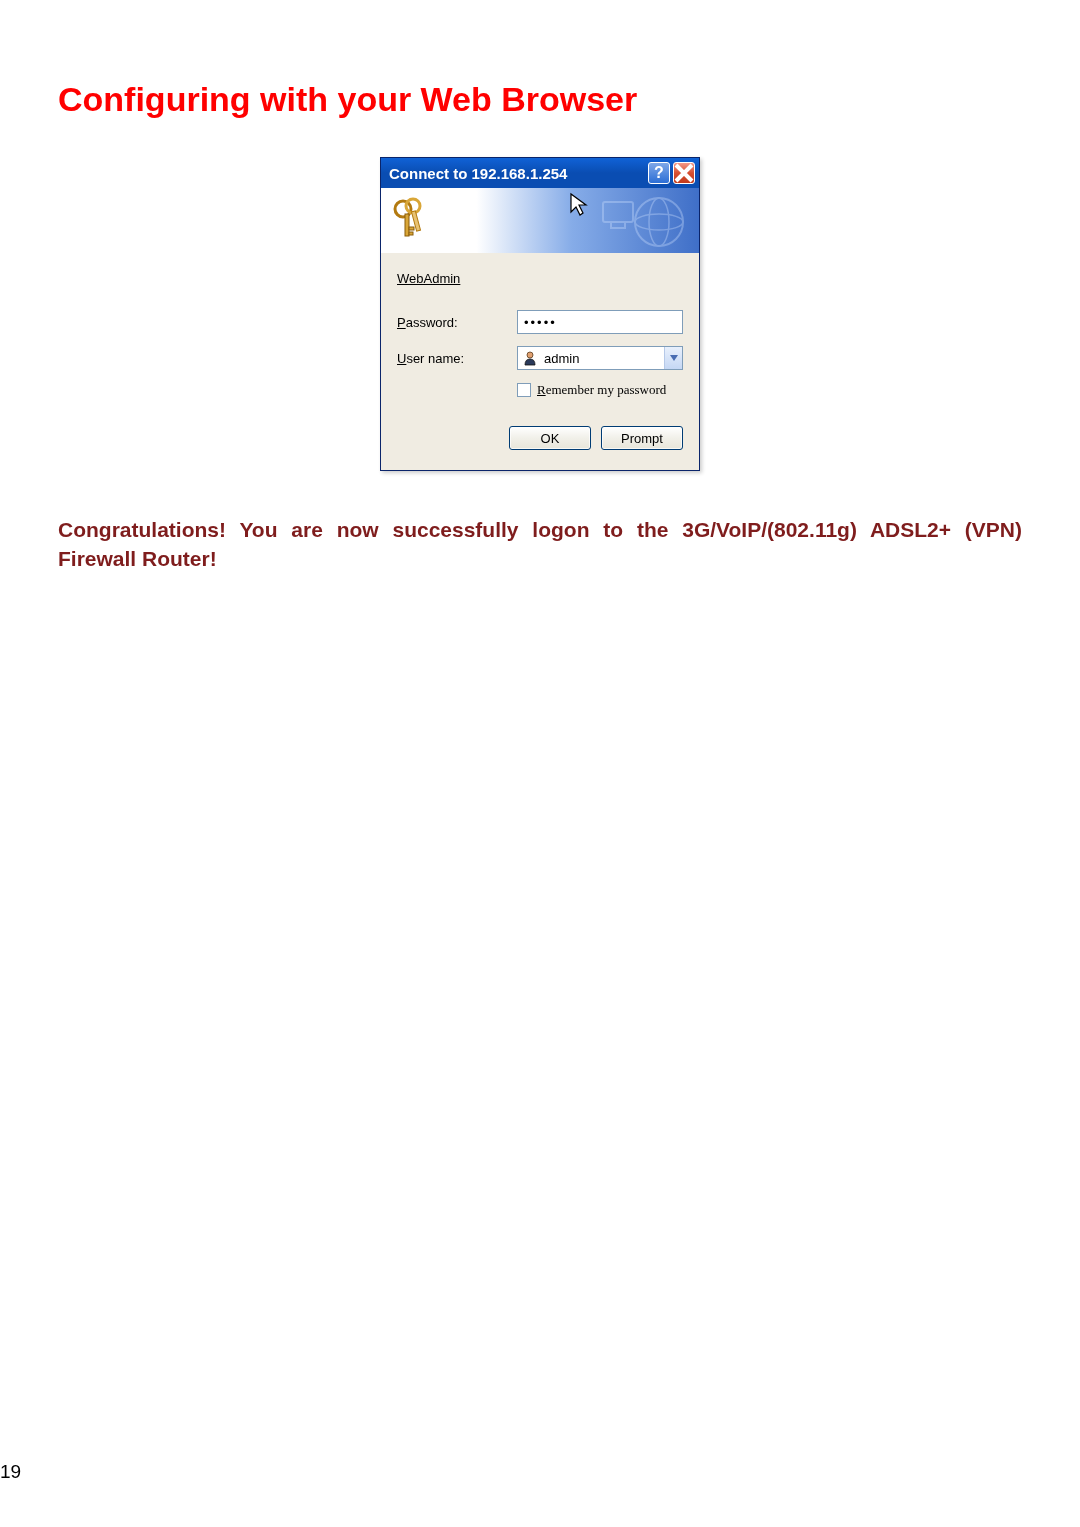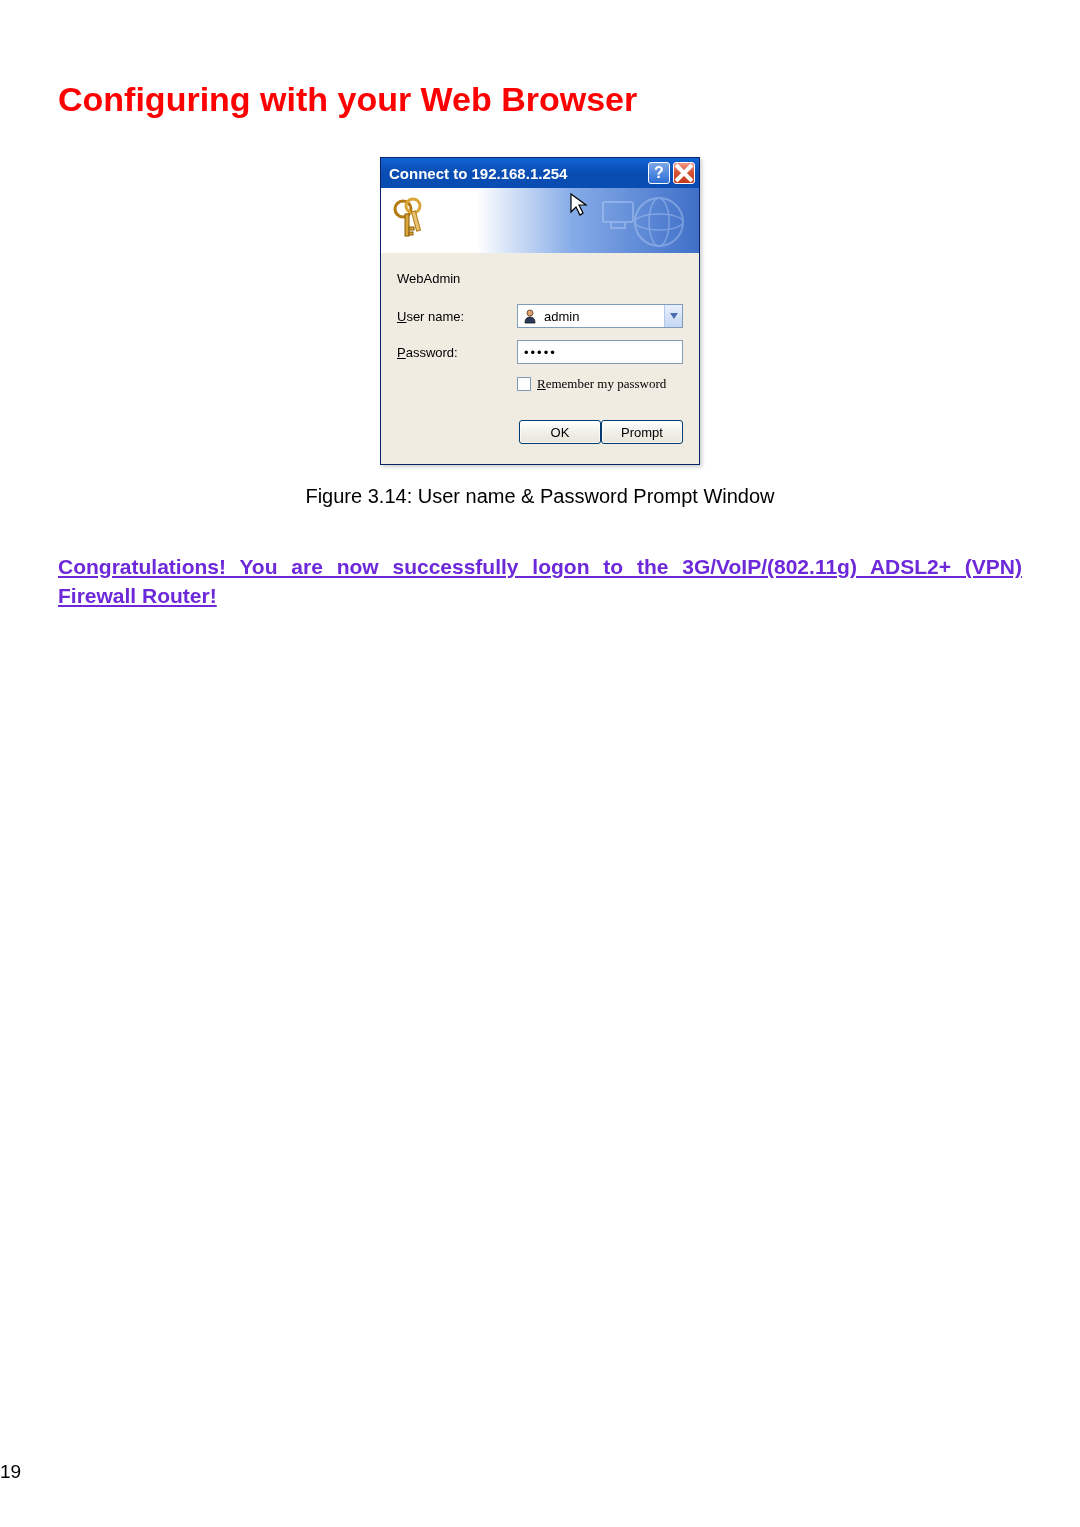--- a/index.html
+++ b/index.html
@@ -107,21 +107,22 @@
   }
   .cursor svg { width: 20px; height: 26px; }
   .dialog-body {
     background: #F0ECE2;
     padding: 18px 16px 16px 16px;
   }
   .realm {
     font-size: 13px;
     font-family: Tahoma, sans-serif;
     color: #000;
-    margin-bottom: 18px;
+    margin-bottom: 24px;
+    text-decoration: underline;
   }
   .form-row {
     display: flex;
     align-items: center;
     margin-bottom: 12px;
   }
   .form-label {
     width: 120px;
     font-size: 13px;
     font-family: Tahoma, sans-serif;
@@ -186,20 +187,21 @@
     margin-right: 6px;
   }
   .check-label {
     font-size: 13px;
     font-family: Liberation Serif, serif;
   }
   .check-label .uline { text-decoration: underline; }
   .button-row {
     display: flex;
     justify-content: flex-end;
+    gap: 10px;
     padding-bottom: 4px;
   }
   .xp-button {
     min-width: 82px;
     height: 24px;
     background: linear-gradient(to bottom, #ffffff 0%, #f1f0e9 50%, #e8e6da 100%);
     border: 1px solid #003C74;
     border-radius: 3px;
     font-size: 13px;
     font-family: Tahoma, sans-serif;
@@ -211,24 +213,23 @@
   .figure-caption {
     font-size: 20px;
     color: #000;
     margin-top: 20px;
     text-align: center;
   }
   p.congrats {
     margin-top: 44px;
     font-size: 21px;
     font-weight: bold;
-    color: #6d28d9;
+    color: #7f1d1d;
     text-align: justify;
     line-height: 1.4;
-    text-decoration: underline;
   }
   .page-number {
     position: absolute;
     bottom: 44px;
     left: 0;
     width: 100%;
     font-size: 19px;
     color: #000;
   }
 </style>
@@ -276,55 +277,54 @@
         </div>
         <div class="cursor">
           <svg viewBox="0 0 20 26">
             <path d="M2 2 L2 20 L7 15 L11 23 L14 21 L10 13 L17 13 Z" fill="#fff" stroke="#000" stroke-width="1.2"></path>
           </svg>
         </div>
       </div>
       
       <div class="dialog-body">
         <div class="realm">WebAdmin</div>
+
+        <div class="form-row">
+          <div class="form-label"><span class="uline">P</span><span>assword:</span></div>
+          <div class="password-input">•••••</div>
+        </div>
 
         <div class="form-row">
           <div class="form-label"><span class="uline">U</span><span>ser name:</span></div>
           <div class="combo">
             <span class="user-icon">
               <svg viewBox="0 0 16 16">
                 <circle cx="8" cy="5" r="3" fill="#e0a070" stroke="#5a3a1a" stroke-width="0.8"></circle>
                 <path d="M3 15 Q3 9 8 9 Q13 9 13 15 Z" fill="#2a3a5a" stroke="#111" stroke-width="0.8"></path>
               </svg>
             </span>
             <span class="combo-text">admin</span>
             <div class="combo-arrow">
               <svg viewBox="0 0 8 6">
                   <path d="M0 0 L8 0 L4 6 Z" fill="#4a6db2"></path>
                 </svg>
             </div>
           </div>
         </div>
 
-        <div class="form-row">
-          <div class="form-label"><span class="uline">P</span><span>assword:</span></div>
-          <div class="password-input">•••••</div>
-        </div>
-
         <div class="check-row">
           <div class="checkbox"></div>
           <div class="check-label"><span class="uline">R</span><span>emember my password</span></div>
         </div>
 
         <div class="button-row">
           <div class="xp-button">OK</div>
           <div class="xp-button">Prompt</div>
         </div>
       </div>
     </div>
 
-    <div class="figure-caption">Figure 3.14: User name &amp; Password Prompt Window</div>
   </div>
 
   <p class="congrats">Congratulations! You are now successfully logon to the 3G/VoIP/(802.11g) ADSL2+ (VPN) Firewall Router!</p>
 </div>
 
 <div class="page-number">19</div>
 
 </body></html>

